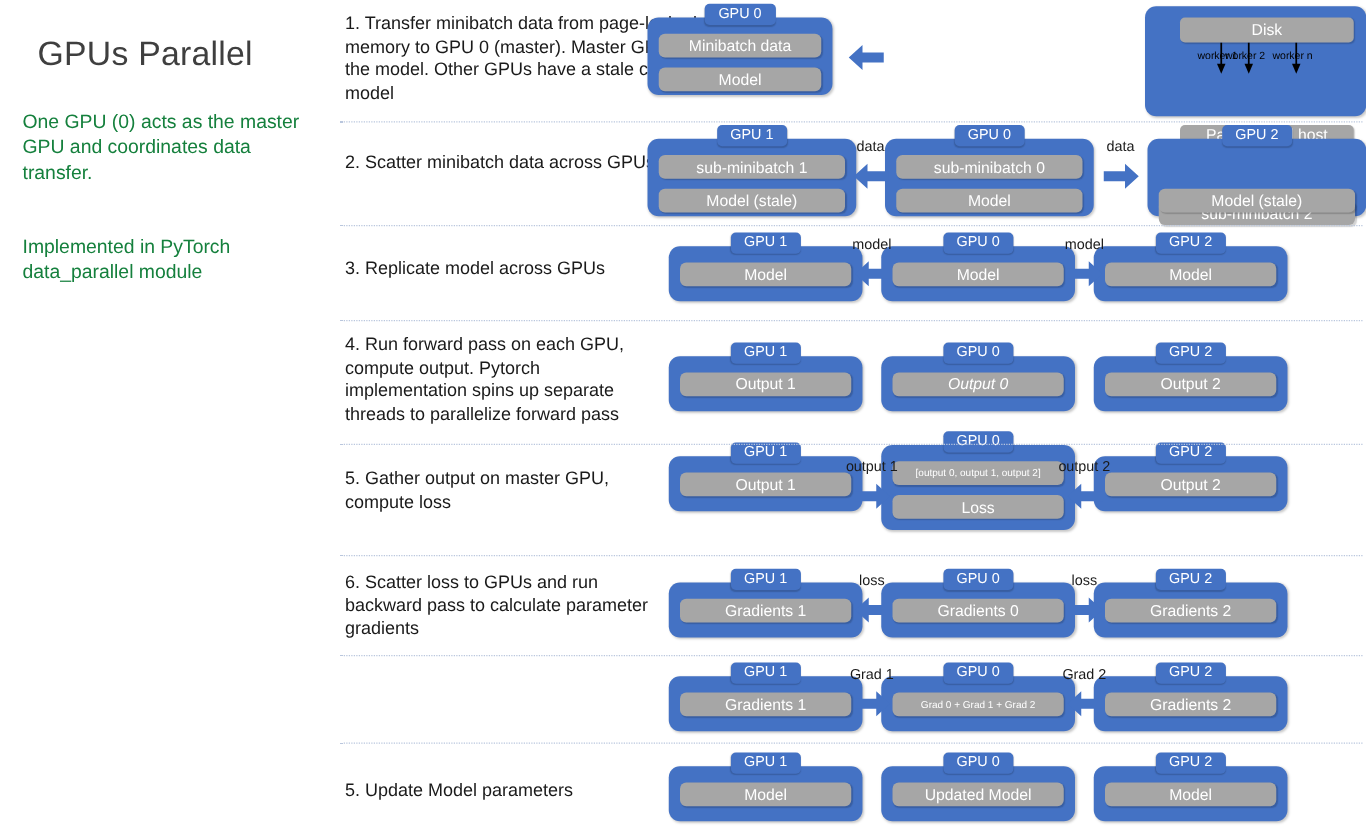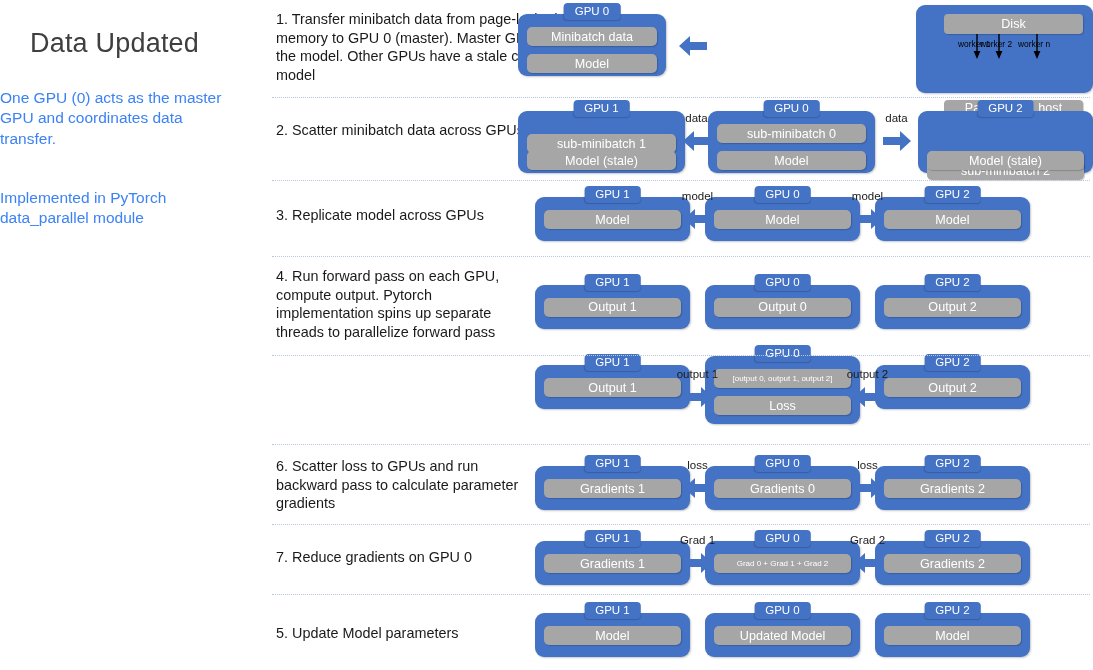--- a/index.html
+++ b/index.html
@@ -11,22 +11,22 @@
   }
   #root { position: relative; width: 1093px; height: 670px; }
 
   
   .left-panel { position: absolute; left: 0; top: 0; width: 268px; height: 670px; }
   .deck-title {
     position: absolute; left: 30px; top: 28px;
     font-size: 27px; color: #3f3f3f; font-weight: 400; letter-spacing: .2px;
   }
   .note {
-    position: absolute; left: 0; width: 236px;
-    font-size: 15.5px; line-height: 1.32; color: #3b82f6;
+    position: absolute; left: 18px; width: 236px;
+    font-size: 15.5px; line-height: 1.32; color: #15803d;
   }
   .note-a { top: 88px; }
   .note-b { top: 188px; }
 
   
   .row { position: absolute; left: 268px; width: 825px; }
   .row-sep {
     position: absolute; left: 272px; width: 818px; height: 0;
     border-top: 1px dotted #b9c6dd;
   }
@@ -95,21 +95,21 @@
     position: absolute; font-size: 8.4px; color: #000000; white-space: nowrap;
   }
   .worker-arrow { position: absolute; }
 </style>
 </head>
 <body>
 
 <div id="root">
 
   <div class="left-panel">
-    <div class="deck-title">Data Updated</div>
+    <div class="deck-title">GPUs Parallel</div>
     <div class="note note-a">One GPU (0) acts as the master GPU and coordinates data transfer.</div>
     <div class="note note-b">Implemented in PyTorch data_parallel module</div>
   </div>
 
   <div id="rows">
       <div class="row" style="top: 0px; height: 100px;">
         <div class="step-text" style="top: 10px; width: 330px;">1. Transfer minibatch data from page-locked memory  to GPU 0 (master). Master GPU also holds the model. Other GPUs have a stale copy of the model</div>
         <div class="gpu" style="left: 250px; top: 14px; width: 148px; height: 62px;">
           <div class="gpu-label">GPU 0</div>
           <div class="slot" style="top: 13px; height: 19px;">Minibatch data</div>
@@ -137,21 +137,21 @@
           <div class="worker-arrow" style="left: 117px; top: 29px;"><svg width="8" height="26" viewBox="0 0 8 26">
               <path stroke="#000" stroke-width="1.4" d="M4 0 V19"></path>
               <path fill="#000" d="M4 25 L0.6 17 L7.4 17 Z"></path>
             </svg></div>
         </div>
       </div>
       <div class="row" style="top: 99px; height: 80px;">
         <div class="step-text" style="top: 22px; width: 250px;">2. Scatter minibatch data across GPUs</div>
         <div class="gpu" style="left: 250px; top: 12px; width: 167px; height: 62px;">
           <div class="gpu-label">GPU 1</div>
-          <div class="slot" style="top: 13px; height: 19px; margin-top: 10px;">sub-minibatch 1</div>
+          <div class="slot" style="top: 13px; height: 19px;">sub-minibatch 1</div>
           <div class="slot" style="top: 40px; height: 19px;">Model (stale)</div>
         </div>
         <div class="gpu" style="left: 440px; top: 12px; width: 167px; height: 62px;">
           <div class="gpu-label">GPU 0</div>
           <div class="slot" style="top: 13px; height: 19px;">sub-minibatch 0</div>
           <div class="slot" style="top: 40px; height: 19px;">Model</div>
         </div>
         <div class="gpu" style="left: 650px; top: 12px; width: 175px; height: 62px;">
           <div class="gpu-label">GPU 2</div>
           <div class="slot" style="top: 2px; height: 19px; margin-top: 48px;">sub-minibatch 2</div>
@@ -198,28 +198,29 @@
         <div class="arrow-label" style="left: 569.5px; top: 9px; width: 60px;">model</div>
       </div>
       <div class="row" style="top: 257px; height: 95px;">
         <div class="step-text" style="top: 10px; width: 240px;">4. Run forward pass on each GPU, compute output. Pytorch implementation spins up separate threads to parallelize forward pass</div>
         <div class="gpu" style="left: 267px; top: 27.5px; width: 155px; height: 44px;">
           <div class="gpu-label">GPU 1</div>
           <div class="slot" style="top: 13px; height: 19px;">Output 1</div>
         </div>
         <div class="gpu" style="left: 437px; top: 27.5px; width: 155px; height: 44px;">
           <div class="gpu-label">GPU 0</div>
-          <div class="slot" style="top: 13px; height: 19px;">Output 0</div>
+          <div class="slot" style="top: 13px; height: 19px; font-style: italic;">Output 0</div>
         </div>
         <div class="gpu" style="left: 607px; top: 27.5px; width: 155px; height: 44px;">
           <div class="gpu-label">GPU 2</div>
           <div class="slot" style="top: 13px; height: 19px;">Output 2</div>
         </div>
       </div>
       <div class="row" style="top: 356px; height: 85px;">
+        <div class="step-text" style="top: 18px; width: 245px;">5. Gather output on master GPU, compute loss</div>
         <div class="gpu" style="left: 267px; top: 9px; width: 155px; height: 44px;">
           <div class="gpu-label">GPU 1</div>
           <div class="slot" style="top: 13px; height: 19px;">Output 1</div>
         </div>
         <div class="gpu" style="left: 437px; top: 0px; width: 155px; height: 68px;">
           <div class="gpu-label">GPU 0</div>
           <div class="slot tiny" style="top: 13px; height: 19px;">[output 0, output 1, output 2]</div>
           <div class="slot" style="top: 40px; height: 19px;">Loss</div>
         </div>
         <div class="gpu" style="left: 607px; top: 9px; width: 155px; height: 44px;">
@@ -260,21 +261,20 @@
         </div>
         <div class="arrow-label" style="left: 399.5px; top: 14px; width: 60px;">loss</div>
         <div class="arrow" style="left: 584.5px; top: 30px;">
           <svg width="30" height="26" viewBox="0 0 30 26">
             <path fill="#4472c4" d="M29 13 L18 3 L18 9 L1 9 L1 17 L18 17 L18 23 Z"></path>
           </svg>
         </div>
         <div class="arrow-label" style="left: 569.5px; top: 14px; width: 60px;">loss</div>
       </div>
       <div class="row" style="top: 526px; height: 70px;">
-        <div class="step-text" style="top: 22px; width: 255px;">7. Reduce gradients on GPU 0</div>
         <div class="gpu" style="left: 267px; top: 15px; width: 155px; height: 44px;">
           <div class="gpu-label">GPU 1</div>
           <div class="slot" style="top: 13px; height: 19px;">Gradients 1</div>
         </div>
         <div class="gpu" style="left: 437px; top: 15px; width: 155px; height: 44px;">
           <div class="gpu-label">GPU 0</div>
           <div class="slot tiny" style="top: 13px; height: 19px; text-align: right;">Grad 0 + Grad 1 + Grad 2</div>
         </div>
         <div class="gpu" style="left: 607px; top: 15px; width: 155px; height: 44px;">
           <div class="gpu-label">GPU 2</div>

